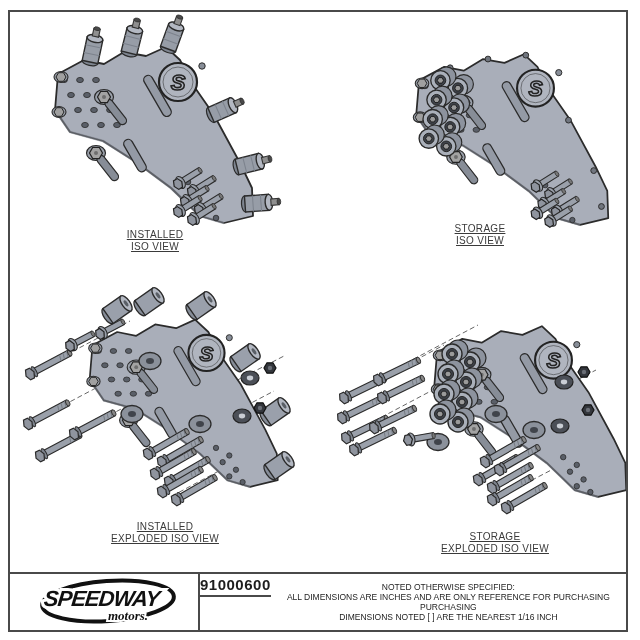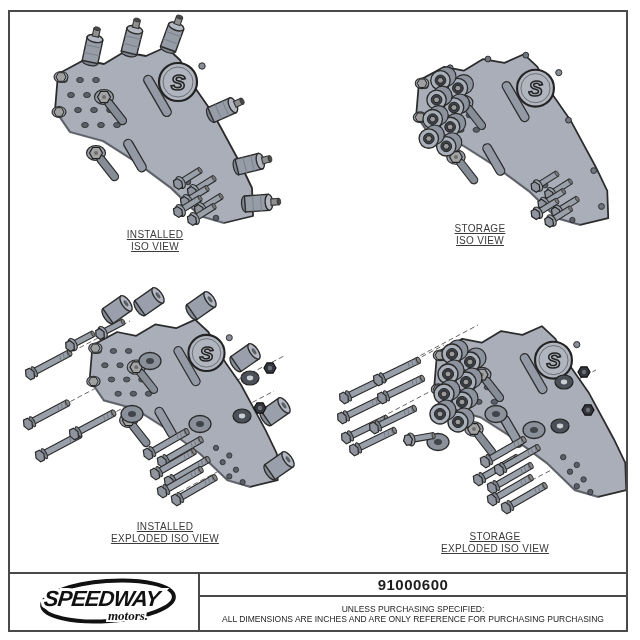--- a/index.html
+++ b/index.html
@@ -8,21 +8,21 @@
   .frame{position:absolute;left:8px;top:10px;width:620px;height:622px;
          border:2px solid #4a4a4a;box-sizing:border-box;}
   .sheet-svg{position:absolute;left:0;top:0;}
   .view-label{position:absolute;text-align:center;font-size:10px;line-height:11.5px;
               letter-spacing:.3px;color:#3a3a3a;}
   .view-label span{text-decoration:underline;text-underline-offset:1px;}
   .title-block{position:absolute;left:0;right:0;bottom:0;height:56px;
                border-top:2px solid #4a4a4a;display:flex;background:#fff;}
   .tb-logo-cell{width:188px;border-right:2px solid #4a4a4a;display:flex;
                 align-items:center;justify-content:center;}
-  .tb-right{flex:1;display:flex;flex-direction:column;}
+  .tb-right{flex:1;display:flex;flex-direction:row;}
   .tb-part-row{height:21px;border-bottom:2px solid #4a4a4a;display:flex;
                align-items:center;justify-content:center;}
   .tb-part{font-size:15px;font-weight:bold;letter-spacing:.5px;color:#1d1d1d;}
   .tb-notes{flex:1;display:flex;flex-direction:column;align-items:center;
             justify-content:center;font-size:8.5px;line-height:10px;color:#1d1d1d;
             text-align:center;}
 </style>
 </head>
 <body>
 
@@ -304,18 +304,19 @@
         <ellipse cx="92" cy="25" rx="66" ry="20" fill="none" stroke="#111" stroke-width="4" transform="rotate(-4 92 25)"></ellipse>
         <text x="88" y="30" text-anchor="middle" font-family="Liberation Sans, sans-serif" font-size="22" font-weight="bold" font-style="italic" letter-spacing="-1" fill="#111" stroke="#fff" stroke-width="6" paint-order="stroke" transform="skewX(-6)">SPEEDWAY</text>
         <text x="112" y="44" text-anchor="middle" font-family="Liberation Serif, serif" font-size="13" font-weight="bold" font-style="italic" fill="#111" stroke="#fff" stroke-width="4" paint-order="stroke">motors.</text>
       </svg>
     </div>
     <div class="tb-right">
       <div class="tb-part-row">
         <span class="tb-part">91000600</span>
       </div>
       <div class="tb-notes">
-        <div>UNLESS PURCHASING SPECIFIED:</div>
+        <div>NOTED OTHERWISE SPECIFIED:</div>
         <div>ALL DIMENSIONS ARE INCHES AND ARE ONLY REFERENCE FOR PURCHASING PURCHASING</div>
+        <div>DIMENSIONS NOTED [ ] ARE THE NEAREST 1/16 INCH</div>
       </div>
     </div>
   </div>
 </div>
 
 </body></html>

